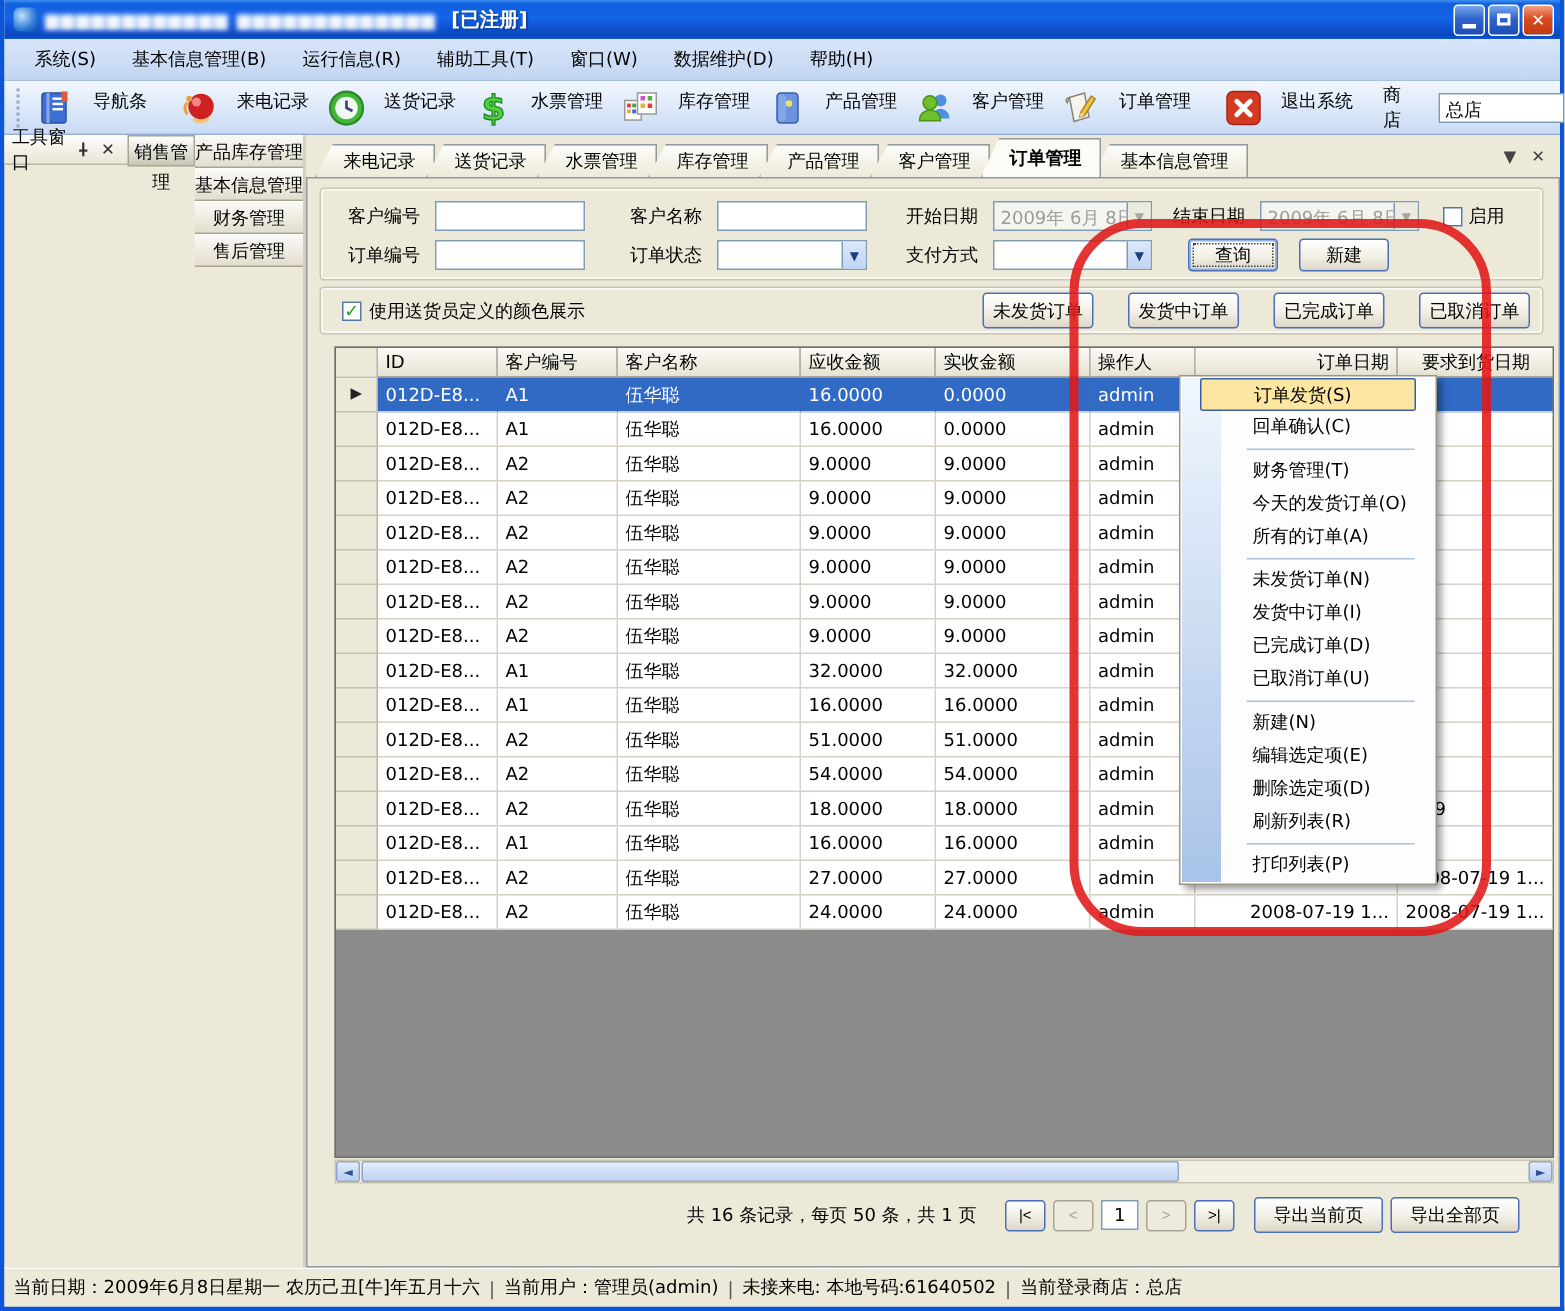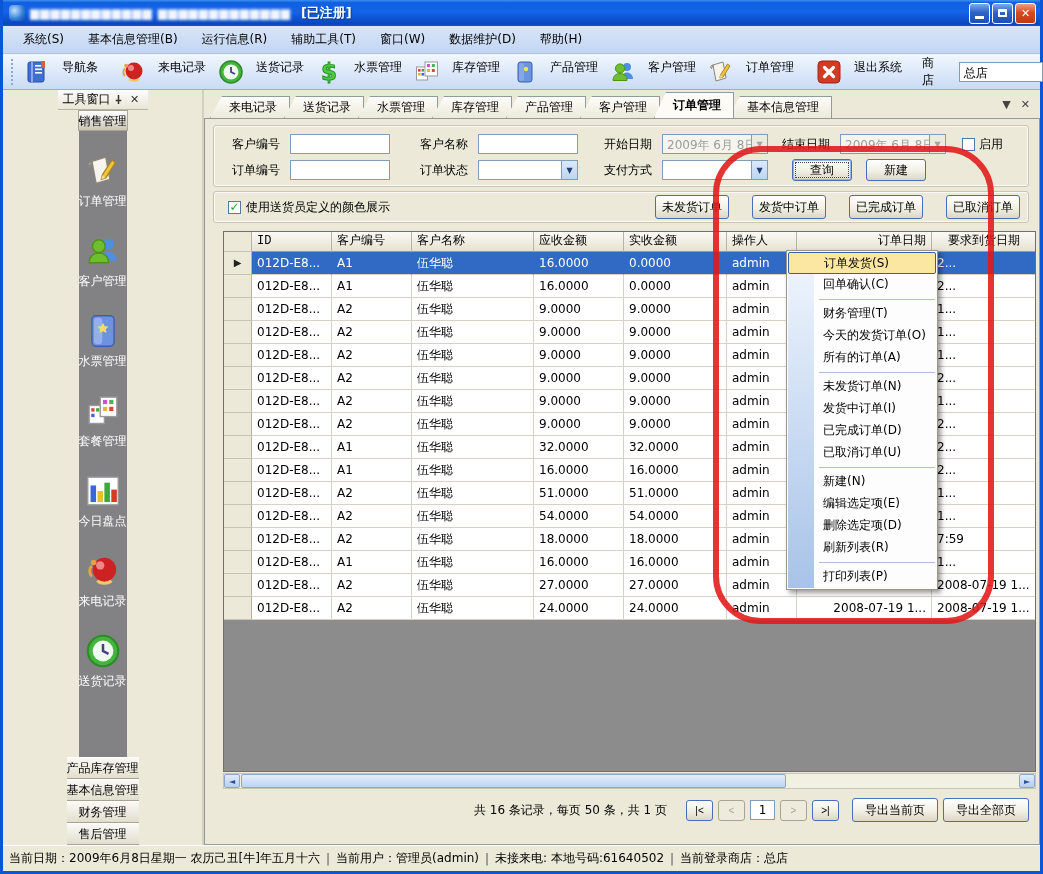--- a/index.html
+++ b/index.html
@@ -35,21 +35,21 @@
   .combo { display:flex; height:20px; border:1px solid #7F9DB9; background:#fff; align-items:stretch; }
   .combo .val { padding:2px 4px; flex:1; overflow:hidden; white-space:nowrap; }
   .combo .dbtn { width:16px; background:linear-gradient(180deg,#DCE9FA,#BED5F2); border-left:1px solid #7F9DB9; display:flex; align-items:center; justify-content:center; color:#1F3E7A; font-size:8px; }
   .combo.disabled { background:#F5F4EE; color:#9D9C98; }
   .combo.disabled .dbtn { background:#EDEBE0; color:#A8A69E; }
 
   
   .main { display:flex; height:755px; }
 
   
-  .sidebar { width:201px; flex:none; display:flex; flex-direction:column; border-right:2px solid #D4D0C0; background:#ECE9D8;align-items:center; }
+  .sidebar { width:201px; flex:none; display:flex; flex-direction:row; border-right:2px solid #D4D0C0; background:#ECE9D8; }
   .sb-title { height:20px; background:linear-gradient(180deg,#FDFDFB,#E9E6D6); border-bottom:1px solid #B9B5A4; display:flex; align-items:center; padding:0 5px; }
   .sb-title .t { flex:1; }
   .sb-icon { width:16px; height:14px; display:flex; align-items:center; justify-content:center; color:#333; font-size:11px; }
   .sb-group-h { height:21px; background:linear-gradient(180deg,#FFFFFF,#C9C6B6); border:1px solid #A9A592; text-align:center; line-height:20px; }
   .sb-body { flex:1; background:#828284; overflow:hidden; display:flex; flex-direction:column; align-items:center; padding-top:22px; }
   .sb-item { display:flex; flex-direction:column; align-items:center; margin-bottom:23px; cursor:default; }
   .sb-item svg { width:36px; height:36px; }
   .sb-item .lbl { color:#fff; margin-top:4px; }
   .sb-bottom { flex:none; }
   .sb-groupbtn { height:22px; background:linear-gradient(180deg,#FAF9F5,#E2DECE); border-top:1px solid #FFF; border-bottom:1px solid #A9A491; text-align:center; line-height:21px; }
@@ -76,50 +76,50 @@
   .w72{width:60px}
   .chk { width:13px; height:13px; border:1px solid #5577A0; background:#fff; display:inline-flex; align-items:center; justify-content:center; flex:none; }
   .chk.checked::after { content:"✓"; color:#21A121; font-size:12px; font-weight:bold; line-height:1; }
   .gb2 .frow { height:30px; }
   .statusbtns { margin-left:auto; display:flex; gap:23px; margin-right:8px; }
   .statusbtns .xpbtn { width:74px; height:24px; }
 
   
   .grid { position:absolute; left:18px; top:112px; width:813px; height:541px; background:#8C8C8C; border:1px solid #6F6F6F; overflow:hidden; }
   .grow { display:flex; height:23px; }
-  .grow.header { height:20px;font-family:Liberation Mono, monospace; }
+  .grow.header { height:20px; }
   .gcell { border-right:1px solid #D6D2C6; border-bottom:1px solid #D6D2C6; padding:0 5px; line-height:22px; background:#fff; overflow:hidden; white-space:nowrap; flex:none; }
   .header .gcell { background:linear-gradient(180deg,#FBFAF5,#E6E2D2); border-right:1px solid #B8B4A4; border-bottom:1px solid #9D9A8B; line-height:19px; }
   .gcell.selcol { background:#ECE9D8; border-right:1px solid #B8B4A4; border-bottom:1px solid #C6C3B5; text-align:center; color:#222; font-size:10px; line-height:21px; }
   .c0{width:28px}.c1{width:80px}.c2{width:80px}.c3{width:122px}.c4{width:90px}.c5{width:103px}.c6{width:70px}.c7{width:135px}.c8{width:105px;border-right:none}
   .header .c7,.header .c8 { text-align:center; }
   .grow .c7 { text-align:right; }
   .grow.sel .gcell:not(.selcol) { background:#316AC5; color:#fff; border-right-color:#316AC5; }
 
   
   .hscroll { position:absolute; left:18px; top:654px; width:813px; height:16px; background:#F2F0E3; border:1px solid #C9C5B4; display:flex; }
   .harrow { width:16px; height:14px; background:linear-gradient(180deg,#E0EBFA,#B8CDEE); border:1px solid #8DA6CE; border-radius:2px; color:#2B4F94; font-size:8px; line-height:13px; text-align:center; flex:none; }
   .harrow.right { margin-left:auto; }
   .hthumb { width:545px; height:14px; margin-left:1px; background:linear-gradient(180deg,#E4EEFB,#BED2F0); border:1px solid #8DA6CE; border-radius:2px; }
 
   
-  .pager { position:absolute; left:0; right:10px; top:678px; height:26px; display:flex; align-items:center; justify-content:flex-end; gap:5px; }
+  .pager { position:absolute; left:0; right:26px; top:678px; height:26px; display:flex; align-items:center; justify-content:flex-end; gap:5px; }
   .pager .summary { margin-right:14px; }
   .navbtn { width:27px; height:21px; border:1px solid #4A6FB8; border-radius:3px; background:linear-gradient(180deg,#FFFFFF,#EFEDE0 55%,#DCD6C8); font-size:10px; line-height:19px; text-align:center; }
   .navbtn.dis { border-color:#A8A494; color:#A8A494; background:#EEEBDD; }
   .pageinput { width:25px; height:20px; border:1px solid #7F9DB9; background:#fff; text-align:center; font:12px "DejaVu Sans",sans-serif; }
   .expbtn { width:86px; height:24px; }
 
   
   .statusbar { height:26px; background:#ECE9D8; border-top:1px solid #FFF; box-shadow:0 -1px 0 #B5B1A0; display:flex; align-items:center; padding-left:6px; white-space:nowrap; overflow:hidden; }
   .sbseg { margin-right:6px; }
   .sbsep { margin-right:6px; color:#555; }
 
   
-  .ctxmenu { position:absolute; left:783px; top:250px; width:152px; background:#FDFDFD; border:1px solid #9B9686; box-shadow:3px 3px 5px rgba(0,0,0,.4); z-index:40; padding:1px 0; }
+  .ctxmenu { position:absolute; left:783px; top:250px; width:172px; background:#FDFDFD; border:1px solid #9B9686; box-shadow:3px 3px 5px rgba(0,0,0,.4); z-index:40; padding:1px 12px; }
   .ctxmenu .strip { position:absolute; left:1px; top:1px; bottom:1px; width:26px; background:linear-gradient(180deg,#F0F6FD,#A8C3E8); }
   .mi { position:relative; z-index:2; height:22px; line-height:21px; padding-left:36px; white-space:nowrap; }
   .mi.hl { margin:0 1px; border:1px solid #3A5FA8; border-radius:2px; background:#FBE7A2; padding-left:35px; }
   .msep { position:relative; z-index:2; height:1px; background:#AEBFDC; margin:3px 2px 3px 32px; }
 
   
   .red-annotation { position:absolute; left:710px; top:146px; width:281px; height:478px; border:6px solid rgba(224,24,24,.88); border-radius:48px; z-index:50; pointer-events:none; }
 </style>
 </head>
 <body>

